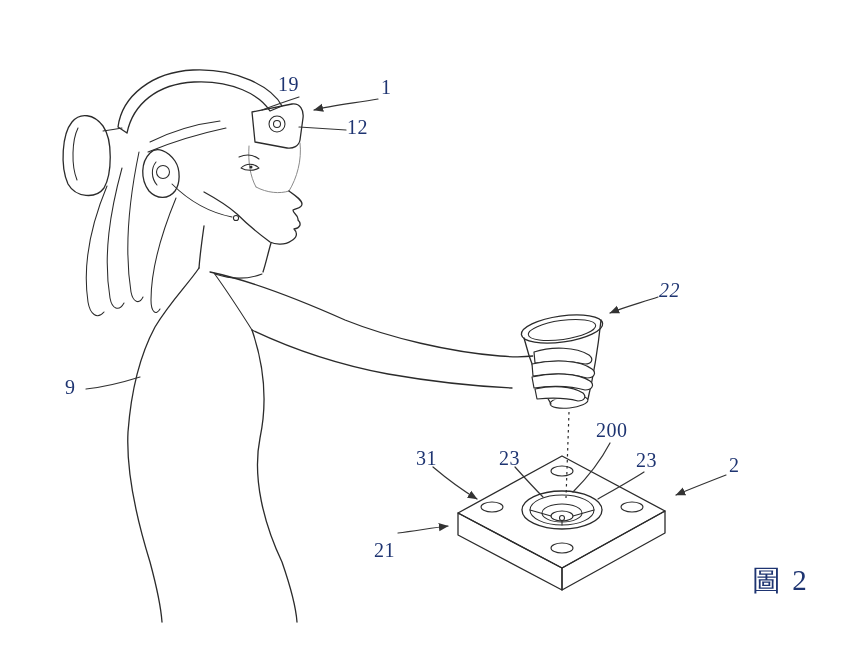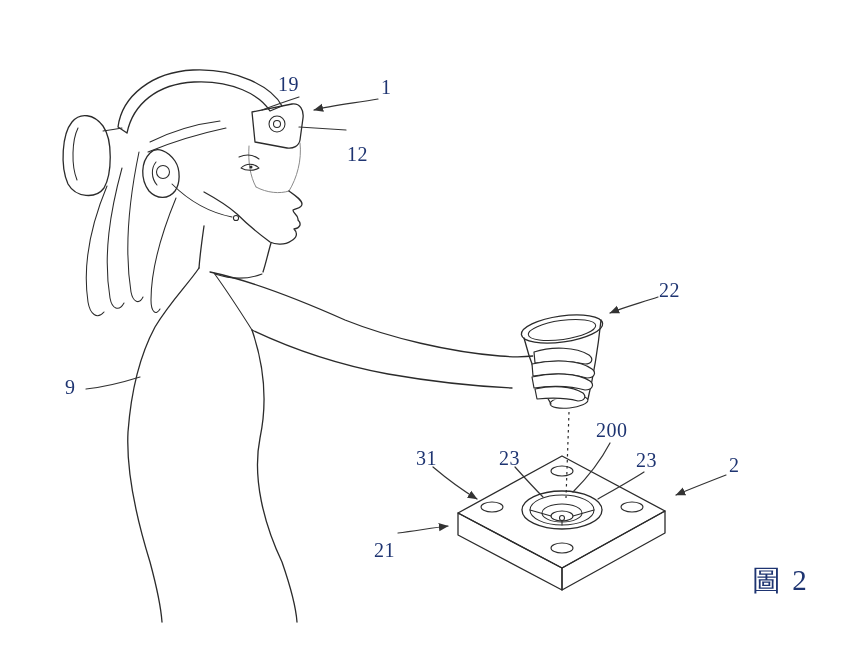--- a/index.html
+++ b/index.html
@@ -162,23 +162,23 @@
       <path class="leader" d="M 433 467 C 446 478 462 490 477 499" marker-end="url(#arr)"></path>
       <path class="leader" d="M 515 467 C 524 477 534 488 543 497"></path>
       <path class="leader" d="M 644 472 C 630 481 612 491 598 499"></path>
       <path class="leader" d="M 726 475 C 708 482 690 489 676 495" marker-end="url(#arr)"></path>
       <path class="leader" d="M 398 533 C 414 531 432 528 448 526" marker-end="url(#arr)"></path>
     </g>
   </svg>
 
   <span class="ref" style="left:278px;top:74px;">19</span>
   <span class="ref" style="left:381px;top:77px;">1</span>
-  <span class="ref" style="left:347px;top:117px;margin-top:27px;">12</span>
+  <span class="ref" style="left:347px;top:117px;">12</span>
   <span class="ref" style="left:65px;top:377px;">9</span>
-  <span class="ref" style="left:659px;top:280px;">22</span>
+  <span class="ref" style="left:659px;top:280px;font-style:italic;">22</span>
   <span class="ref" style="left:596px;top:420px;">200</span>
   <span class="ref" style="left:416px;top:448px;">31</span>
   <span class="ref" style="left:499px;top:448px;">23</span>
   <span class="ref" style="left:636px;top:450px;">23</span>
   <span class="ref" style="left:729px;top:455px;">2</span>
   <span class="ref" style="left:374px;top:540px;">21</span>
 
   <span class="caption" style="left:752px;top:566px;">圖 2</span>
 
 </div>

